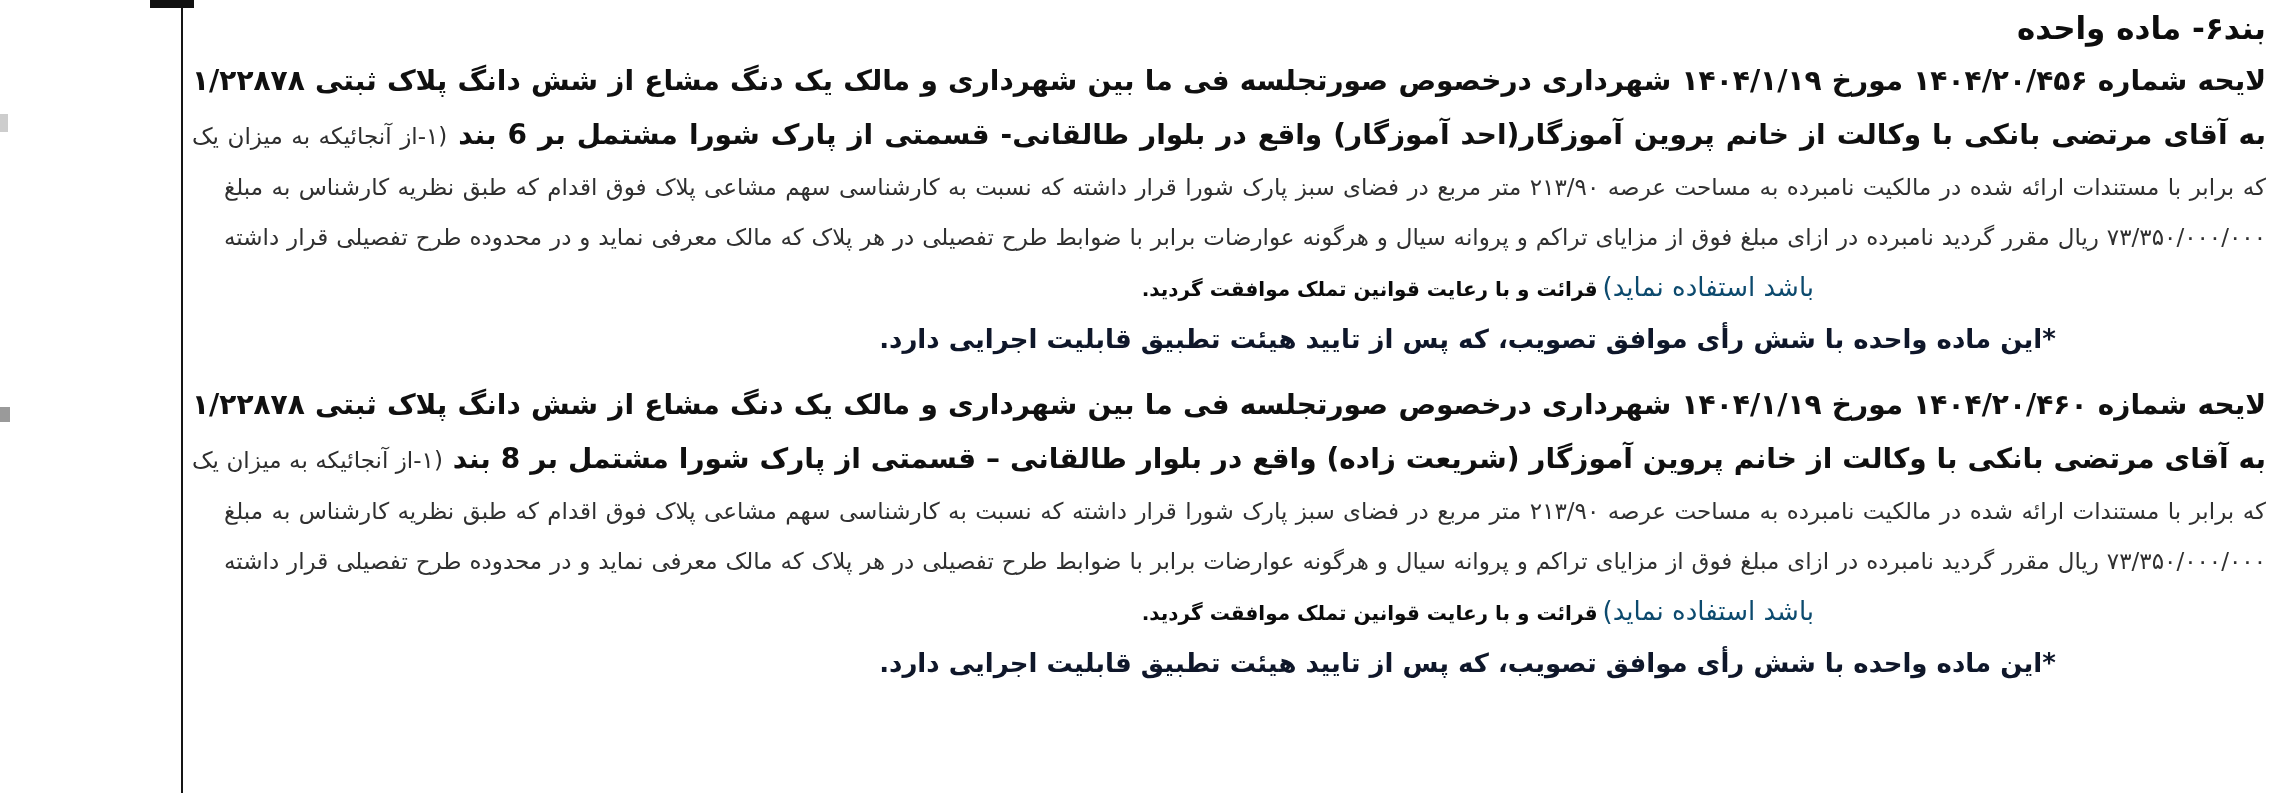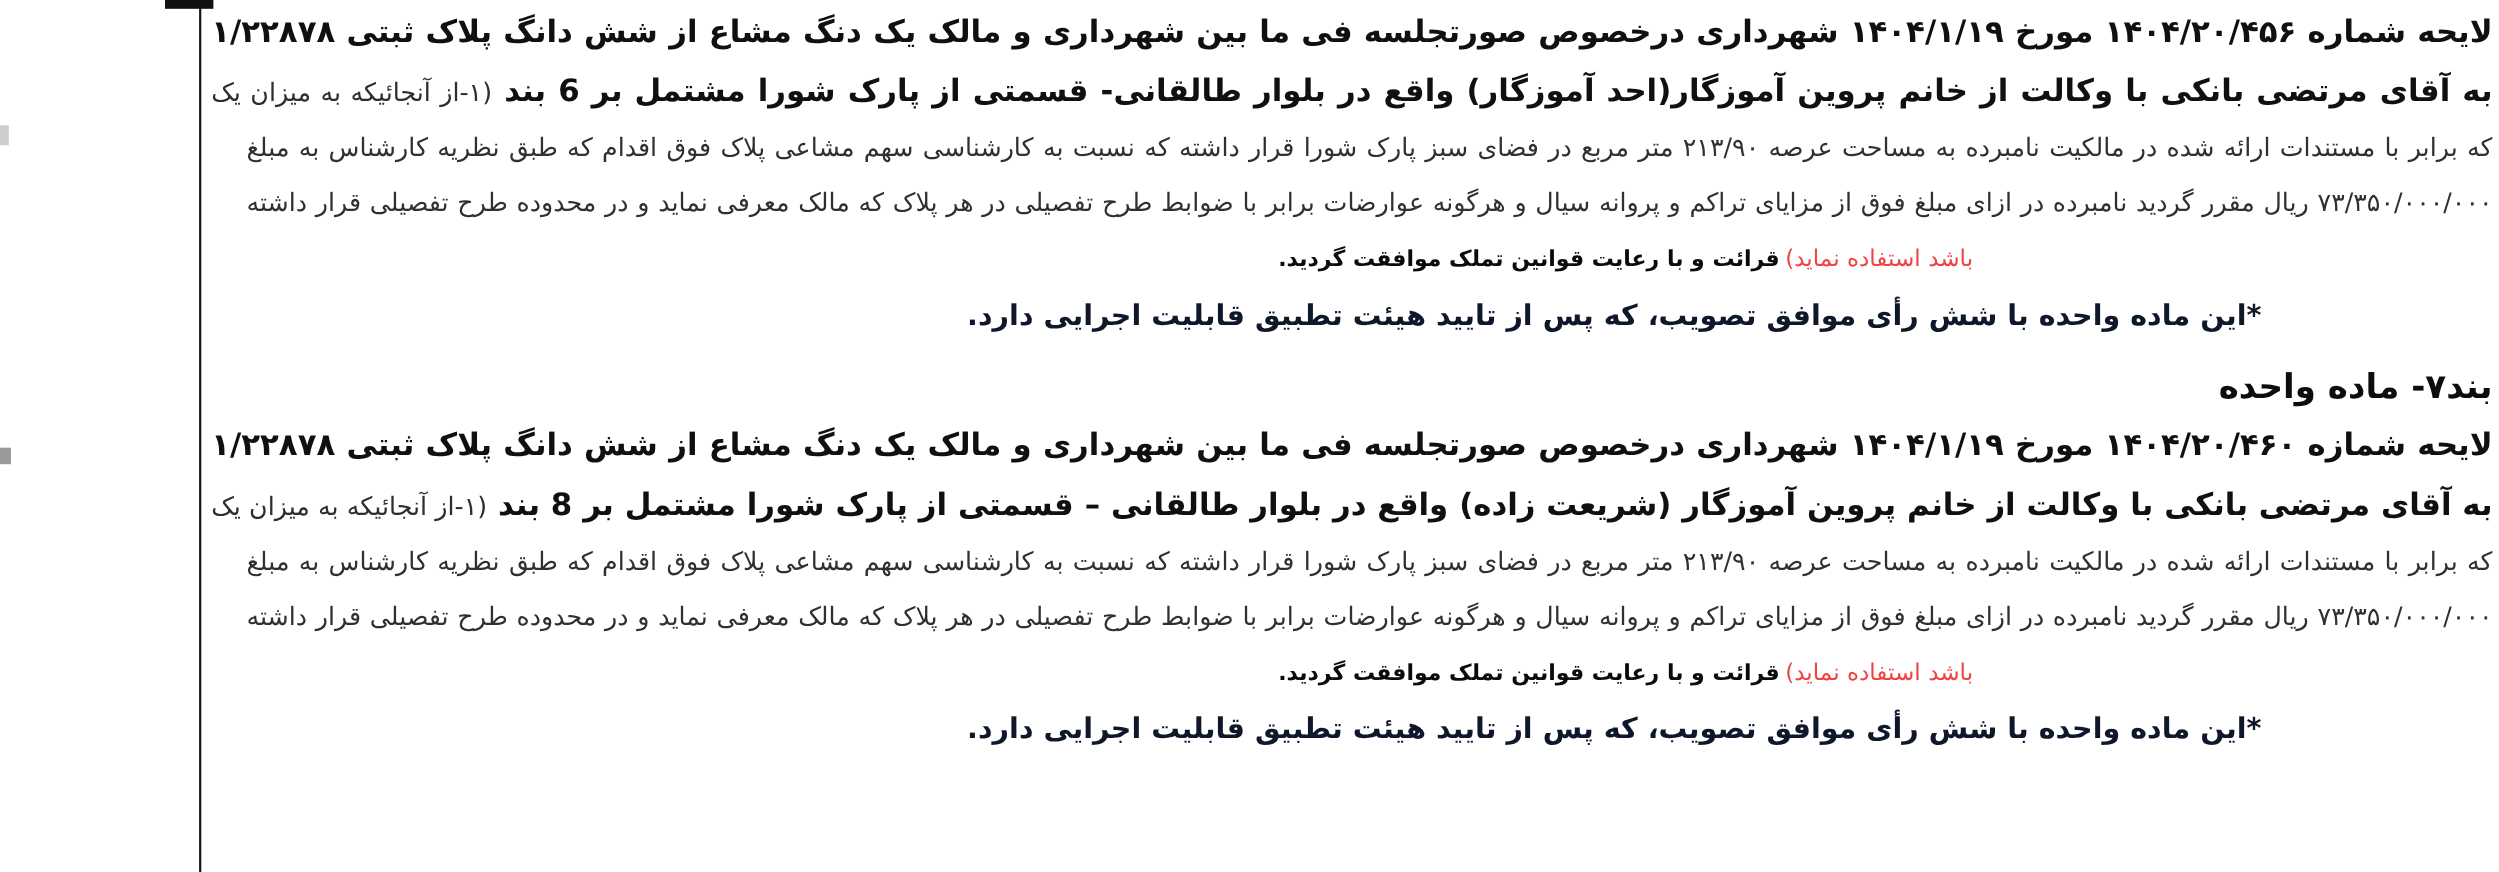--- a/index.html
+++ b/index.html
@@ -23,55 +23,55 @@
     font-size:28px;font-weight:bold;line-height:54px;height:54px;color:#101010;overflow:hidden;
   }
   .justify{text-align:justify;text-align-last:justify;}
   .lede .r{font-size:23px;font-weight:normal;color:#2e2e2e;}
   .bodyline{
     font-size:23px;font-weight:normal;line-height:50px;height:50px;color:#303030;overflow:hidden;margin-left:32px;
   }
   .closing{
     line-height:50px;height:50px;text-align:center;padding-left:24%;overflow:hidden;
   }
-  .closing .r{font-size:21px;font-weight:normal;color:#ef4444;}
+  .closing .r{font-size:26px;font-weight:normal;color:#0c4a6e;}
   .closing .b{font-size:20px;font-weight:bold;color:#0b0b0b;}
   .vote{
     line-height:54px;height:54px;text-align:center;padding-left:23%;
     font-size:26px;font-weight:bold;color:#0f172a;overflow:hidden;
   }
 </style>
 </head>
 <body>
 
 <div>
   <div class="left-rule"></div>
   <div class="corner-mark"></div>
   <div class="smudge s1"></div>
   <div class="smudge s2"></div>
 
   <div class="content" dir="rtl">
 
     <section>
+      <h2 class="heading">بند۶- ماده واحده</h2>
       <div class="lede justify">لایحه شماره ۱۴۰۴/۲۰/۴۵۶ مورخ ۱۴۰۴/۱/۱۹ شهرداری درخصوص صورتجلسه فی ما بین شهرداری و مالک یک دنگ مشاع از شش دانگ پلاک ثبتی ۱/۲۲۸۷۸ متعلق</div>
       <div class="lede justify">
         <span class="b">به آقای مرتضی بانکی با وکالت از خانم پروین آموزگار(احد آموزگار) واقع در بلوار طالقانی- قسمتی از پارک شورا مشتمل بر 6 بند</span>
         <span class="r">(۱-از آنجائیکه به میزان یک دانگ از پلاک فوق</span>
       </div>
       <div class="bodyline justify">که برابر با مستندات ارائه شده در مالکیت نامبرده به مساحت عرصه ۲۱۳/۹۰ متر مربع در فضای سبز پارک شورا قرار داشته که نسبت به کارشناسی سهم مشاعی پلاک فوق اقدام که طبق نظریه کارشناس به مبلغ</div>
       <div class="bodyline justify">۷۳/۳۵۰/۰۰۰/۰۰۰ ریال مقرر گردید نامبرده در ازای مبلغ فوق از مزایای تراکم و پروانه سیال و هرگونه عوارضات برابر با ضوابط طرح تفصیلی در هر پلاک که مالک معرفی نماید و در محدوده طرح تفصیلی قرار داشته</div>
       <div class="closing">
         <span class="r">باشد استفاده نماید)</span>
         <span class="b">قرائت و با رعایت قوانین تملک موافقت گردید.</span>
       </div>
       <div class="vote">*این ماده واحده با شش رأی موافق تصویب، که پس از تایید هیئت تطبیق قابلیت اجرایی دارد.</div>
     </section>
 
     <section class="sec2">
-      <h2 class="heading">بند۷- ماده واحده</h2>
       <div class="lede justify">لایحه شمازه ۱۴۰۴/۲۰/۴۶۰ مورخ ۱۴۰۴/۱/۱۹ شهرداری درخصوص صورتجلسه فی ما بین شهرداری و مالک یک دنگ مشاع از شش دانگ پلاک ثبتی ۱/۲۲۸۷۸ متعلق</div>
       <div class="lede justify">
         <span class="b">به آقای مرتضی بانکی با وکالت از خانم پروین آموزگار (شریعت زاده) واقع در بلوار طالقانی – قسمتی از پارک شورا مشتمل بر 8 بند</span>
         <span class="r">(۱-از آنجائیکه به میزان یک دانگ از پلاک فوق</span>
       </div>
       <div class="bodyline justify">که برابر با مستندات ارائه شده در مالکیت نامبرده به مساحت عرصه ۲۱۳/۹۰ متر مربع در فضای سبز پارک شورا قرار داشته که نسبت به کارشناسی سهم مشاعی پلاک فوق اقدام که طبق نظریه کارشناس به مبلغ</div>
       <div class="bodyline justify">۷۳/۳۵۰/۰۰۰/۰۰۰ ریال مقرر گردید نامبرده در ازای مبلغ فوق از مزایای تراکم و پروانه سیال و هرگونه عوارضات برابر با ضوابط طرح تفصیلی در هر پلاک که مالک معرفی نماید و در محدوده طرح تفصیلی قرار داشته</div>
       <div class="closing">
         <span class="r">باشد استفاده نماید)</span>
         <span class="b">قرائت و با رعایت قوانین تملک موافقت گردید.</span>

